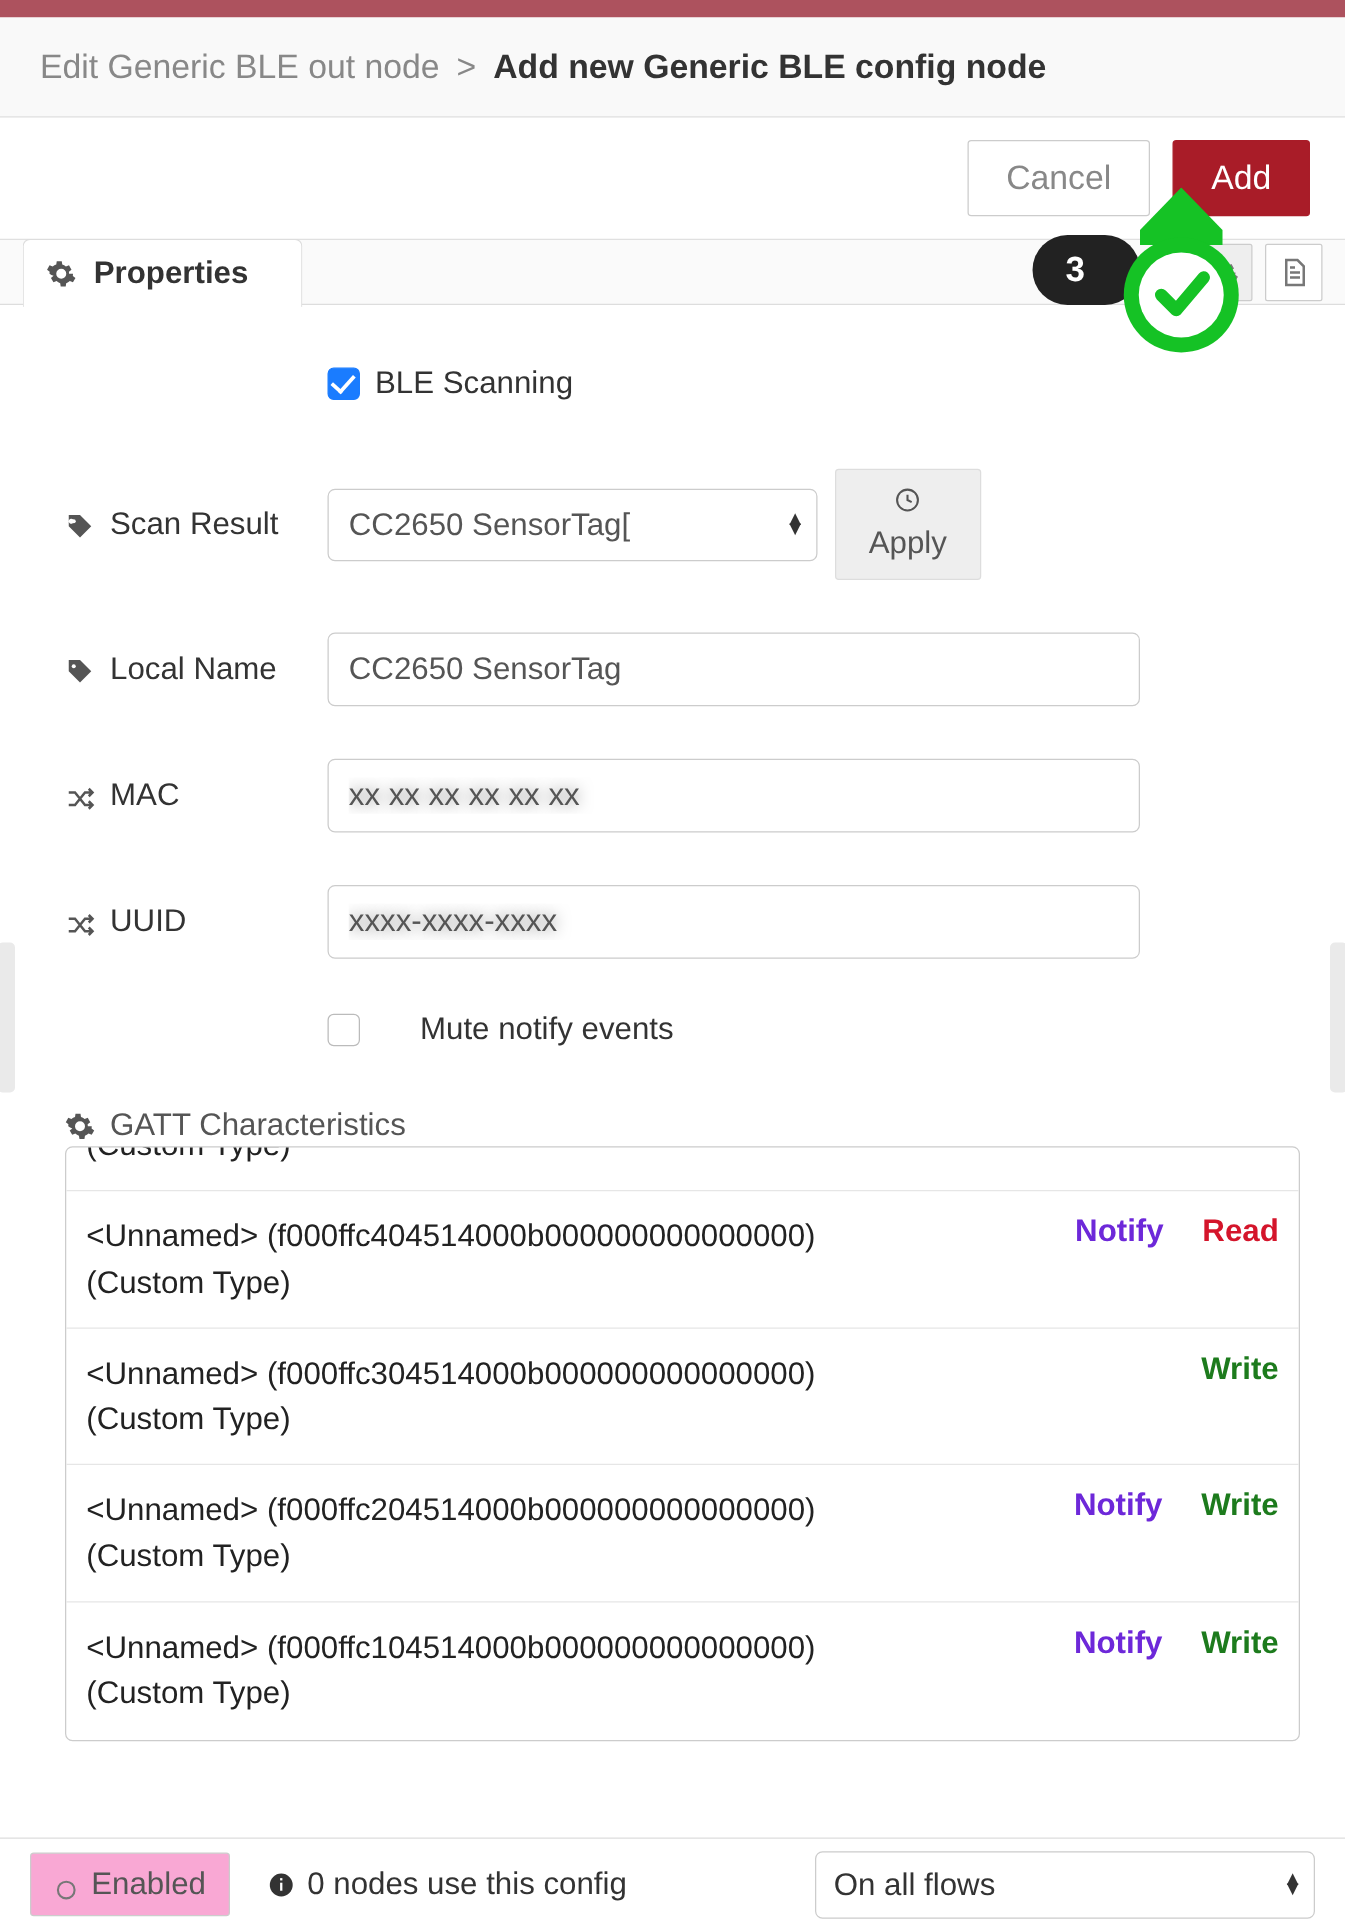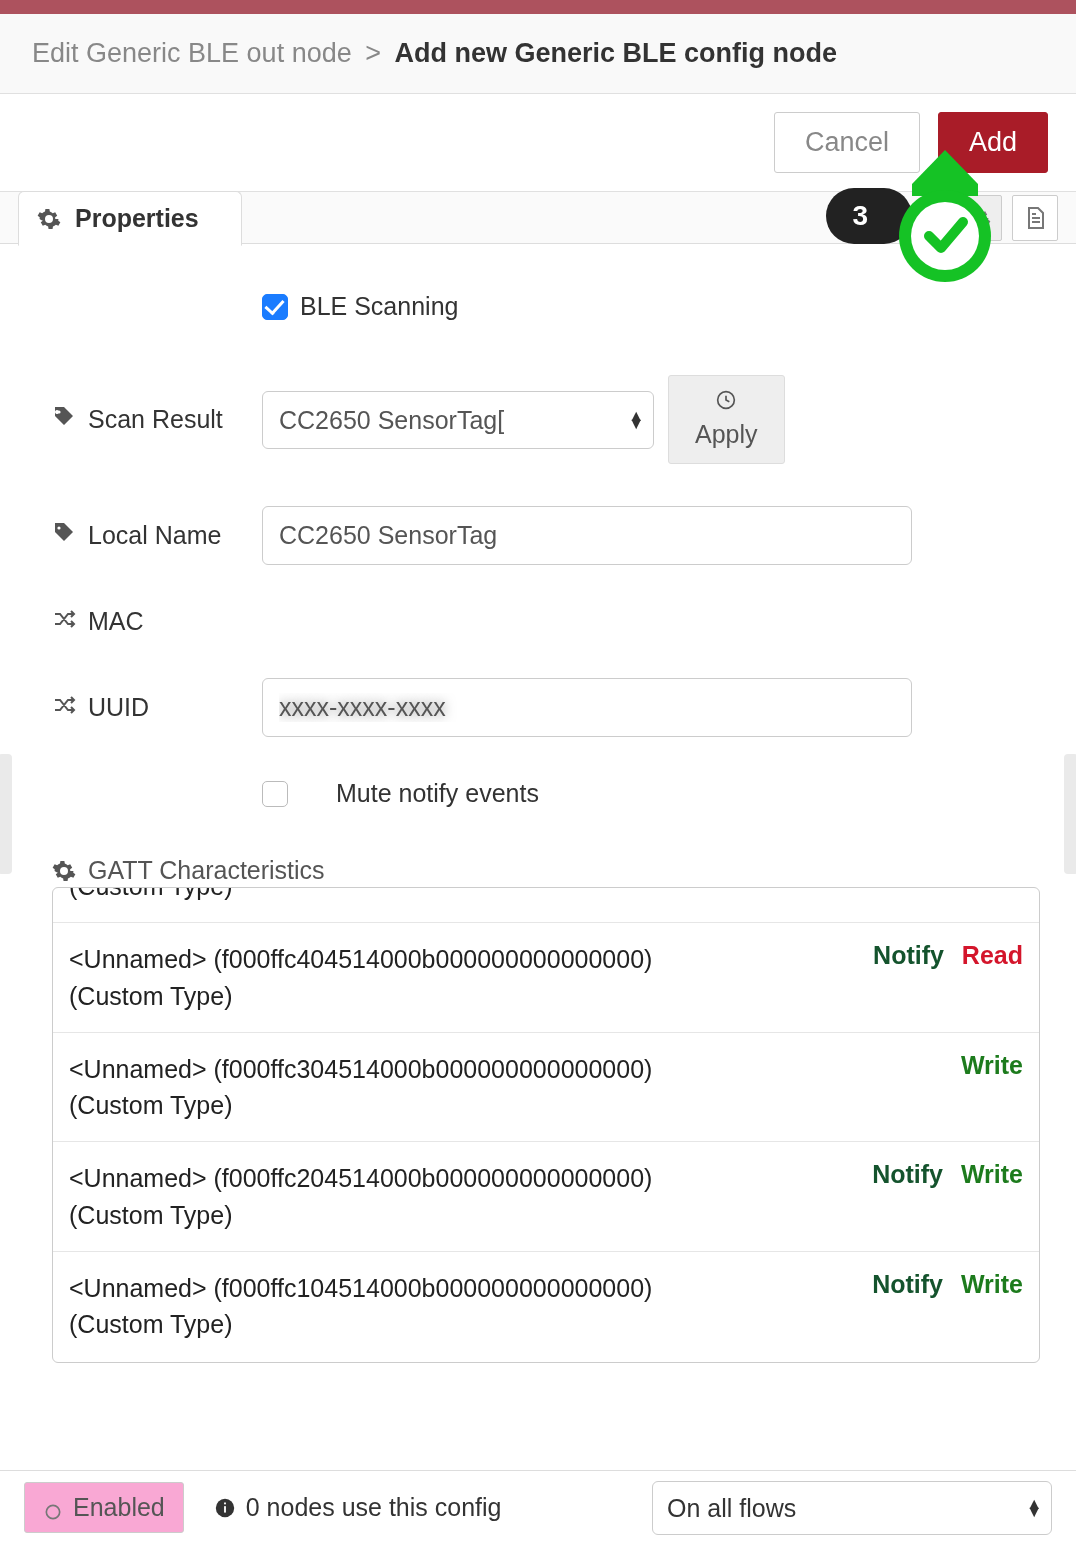--- a/index.html
+++ b/index.html
@@ -15,38 +15,38 @@
 .tabrow { display: flex; align-items: center; padding: 0 18px 0 18px; position: relative; height: 52px; border-bottom: 1px solid #ddd; background: #fafafa; }
 .tab { display: flex; align-items: center; gap: 14px; padding: 12px 42px 12px 18px; background: #fff; border: 1px solid #ddd; border-bottom: 1px solid #fff; border-radius: 6px 6px 0 0; font-size: 25px; font-weight: 700; color: #333; position: relative; top: 1px; }
 .tabrow .spacer { flex: 1; }
 .iconbtn { width: 46px; height: 46px; display: flex; align-items: center; justify-content: center; border: 1px solid #ccc; background: #eee; cursor: pointer; border-radius: 2px; }
 .iconbtn.doc { background: #fff; margin-left: 10px; }
 .badge3 { position: absolute; right: 164px; top: -4px; background: #222; color: #fff; font-size: 28px; padding: 12px 44px 12px 26px; border-radius: 34px; font-weight: 600; z-index: 2; }
 .check-callout { position: absolute; right: 78px; top: -42px; width: 106px; height: 134px; z-index: 3; }
 .check-callout svg { width: 100%; height: 100%; }
 .formwrap { padding: 54px 36px 10px 52px; height: 1192px; position: relative; overflow: hidden; }
 .row { display: flex; align-items: center; margin-bottom: 42px; }
-.row .lbl { width: 210px; display: flex; align-items: flex-start; gap: 12px; color: #333; font-size: 25px; }
+.row .lbl { width: 210px; display: flex; align-items: flex-end; gap: 12px; color: #333; font-size: 25px; }
 .row .ctrl { flex: 1; }
 input[type=text], select.sel { width: 100%; font-size: 25px; padding: 14px 16px; border: 1px solid #ccc; border-radius: 6px; color: #555; background: #fff; }
 select.sel { appearance: none; -webkit-appearance: none; padding-right: 36px; }
 .selectwrap { position: relative; display: inline-block; width: 392px; }
 .selectwrap .arrows { position: absolute; right: 10px; top: 50%; transform: translateY(-50%); font-size: 16px; color: #333; pointer-events: none; line-height: 8px; }
 .btn-apply { margin-left: 14px; background: #eee; border: 1px solid #ddd; color: #555; font-size: 25px; padding: 14px 26px; border-radius: 3px; cursor: pointer; display: inline-flex; align-items: center; gap: 10px; flex-direction: column; }
 .chk { width: 26px; height: 26px; border-radius: 5px; border: 1.5px solid #bbb; display: inline-block; vertical-align: middle; margin-right: 12px; }
 .chk.checked { background: #1a7cff; border-color: #1a7cff; position: relative; }
 .chk.checked::after { content: ""; position: absolute; left: 6px; top: 1px; width: 8px; height: 15px; border: solid #fff; border-width: 0 3px 3px 0; transform: rotate(42deg); }
 .section-title { display: flex; align-items: center; gap: 12px; font-size: 25px; color: #555; margin-bottom: 2px; }
 .gattbox { border: 1px solid #ccc; border-radius: 6px; height: 476px; overflow: hidden; position: relative; }
 .gatt-scroller { position: absolute; left: 0; right: 0; top: -38px; }
 .gatt-item { padding: 18px 16px; border-bottom: 1px solid #e6e6e6; display: flex; justify-content: space-between; gap: 12px; }
 .gatt-item:last-child { border-bottom: none; }
 .gatt-left { font-size: 25px; color: #222; line-height: 1.45; }
 .gatt-right { font-size: 25px; font-weight: 700; white-space: nowrap; }
-.g-notify { color: #14532d; margin-right: 11px; }
+.g-notify { color: #6d28d9; margin-right: 24px; }
 .g-read { color: #d4152b; }
 .g-write { color: #1d7b1d; }
 .blurred { color: transparent; text-shadow: 0 0 12px rgba(0,0,0,.5); user-select: none; }
 .footer { position: absolute; left: 0; right: 0; bottom: 0; height: 74px; border-top: 1px solid #ddd; display: flex; align-items: center; padding: 0 24px; gap: 30px; background: #fff; }
 .footer .enabled { border: 1px solid #ccc; border-radius: 3px; padding: 10px 18px; font-size: 25px; color: #555; display: inline-flex; align-items: flex-end; gap: 10px; cursor: pointer; background: #f9a8d4; }
 .footer .usage { font-size: 25px; color: #333; display: inline-flex; align-items: center; gap: 10px; }
 .footer .spacer2 { flex: 1; }
 .footer .scopewrap { position: relative; width: 400px; }
 .footer select { width: 100%; font-size: 25px; padding: 12px 36px 12px 14px; border: 1px solid #ccc; border-radius: 6px; appearance: none; background: #fff; color: #333; }
 .footer .arrows { position: absolute; right: 10px; top: 50%; transform: translateY(-50%); font-size: 16px; color: #333; pointer-events: none; line-height: 8px; }
@@ -162,20 +162,23 @@
 
     <div class="row">
       <div class="lbl">
         <span class="ico">
           <svg viewBox="0 0 24 24">
               <path fill="none" stroke="#555" stroke-width="2" d="M3 7h5l8 10h5M3 17h5l8-10h5M19 4l3 3-3 3M19 14l3 3-3 3"></path>
             </svg>
         </span>
         <span>MAC</span>
       </div>
+      <div class="ctrl" style="max-width:650px;">
+        <input type="text" class="blurred" value="xx xx xx xx xx xx" style="">
+      </div>
     </div>
 
     <div class="row">
       <div class="lbl">
         <span class="ico">
           <svg viewBox="0 0 24 24">
               <path fill="none" stroke="#555" stroke-width="2" d="M3 7h5l8 10h5M3 17h5l8-10h5M19 4l3 3-3 3M19 14l3 3-3 3"></path>
             </svg>
         </span>
         <span>UUID</span>

